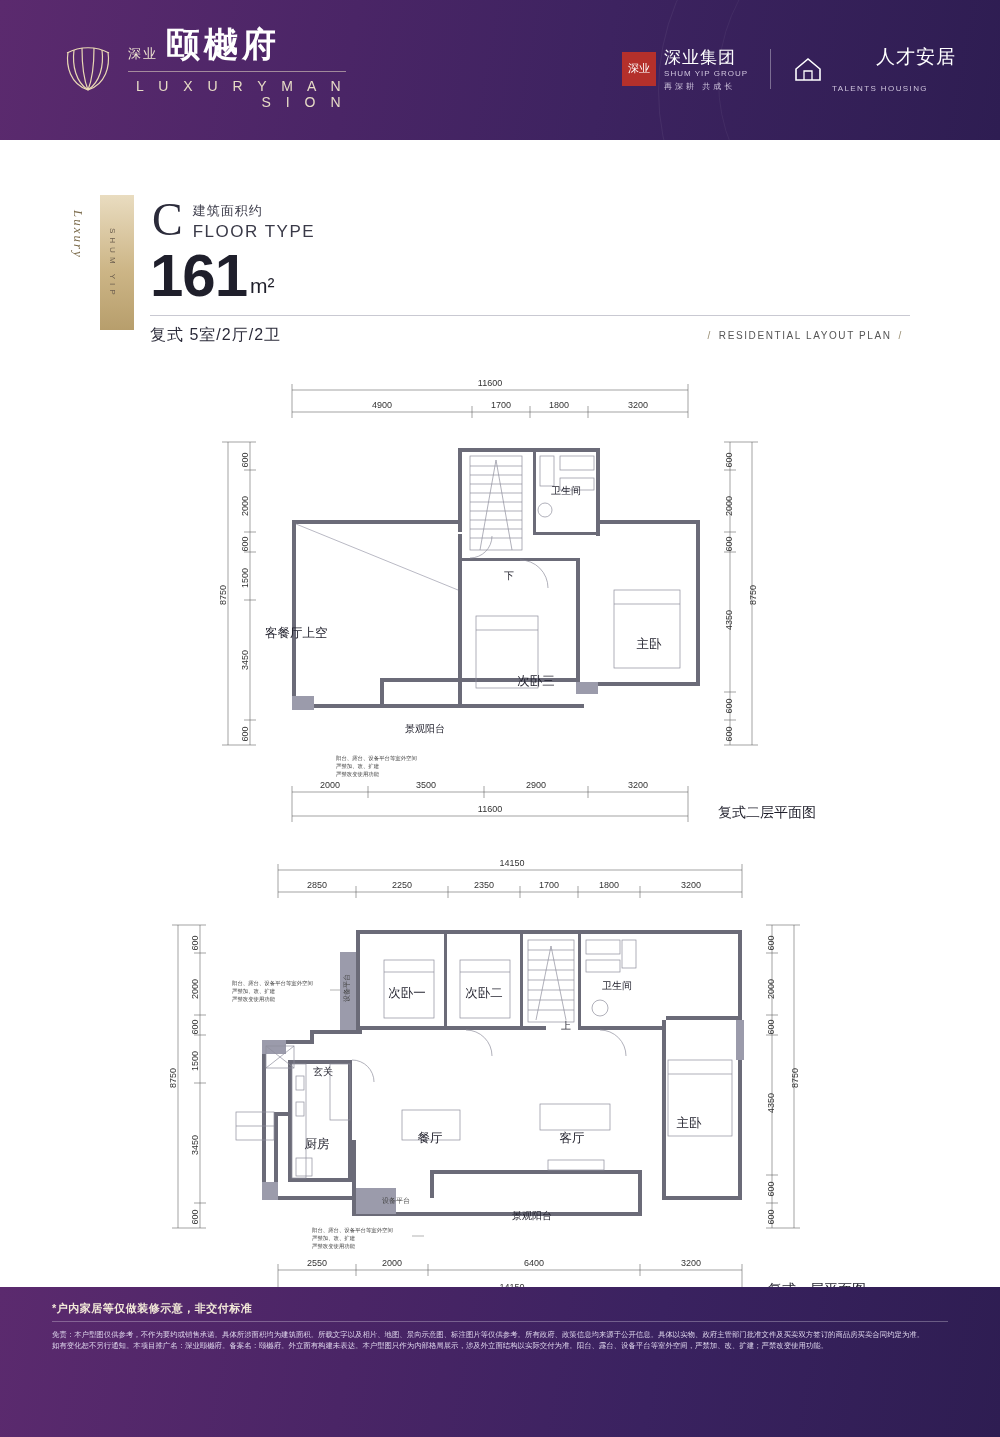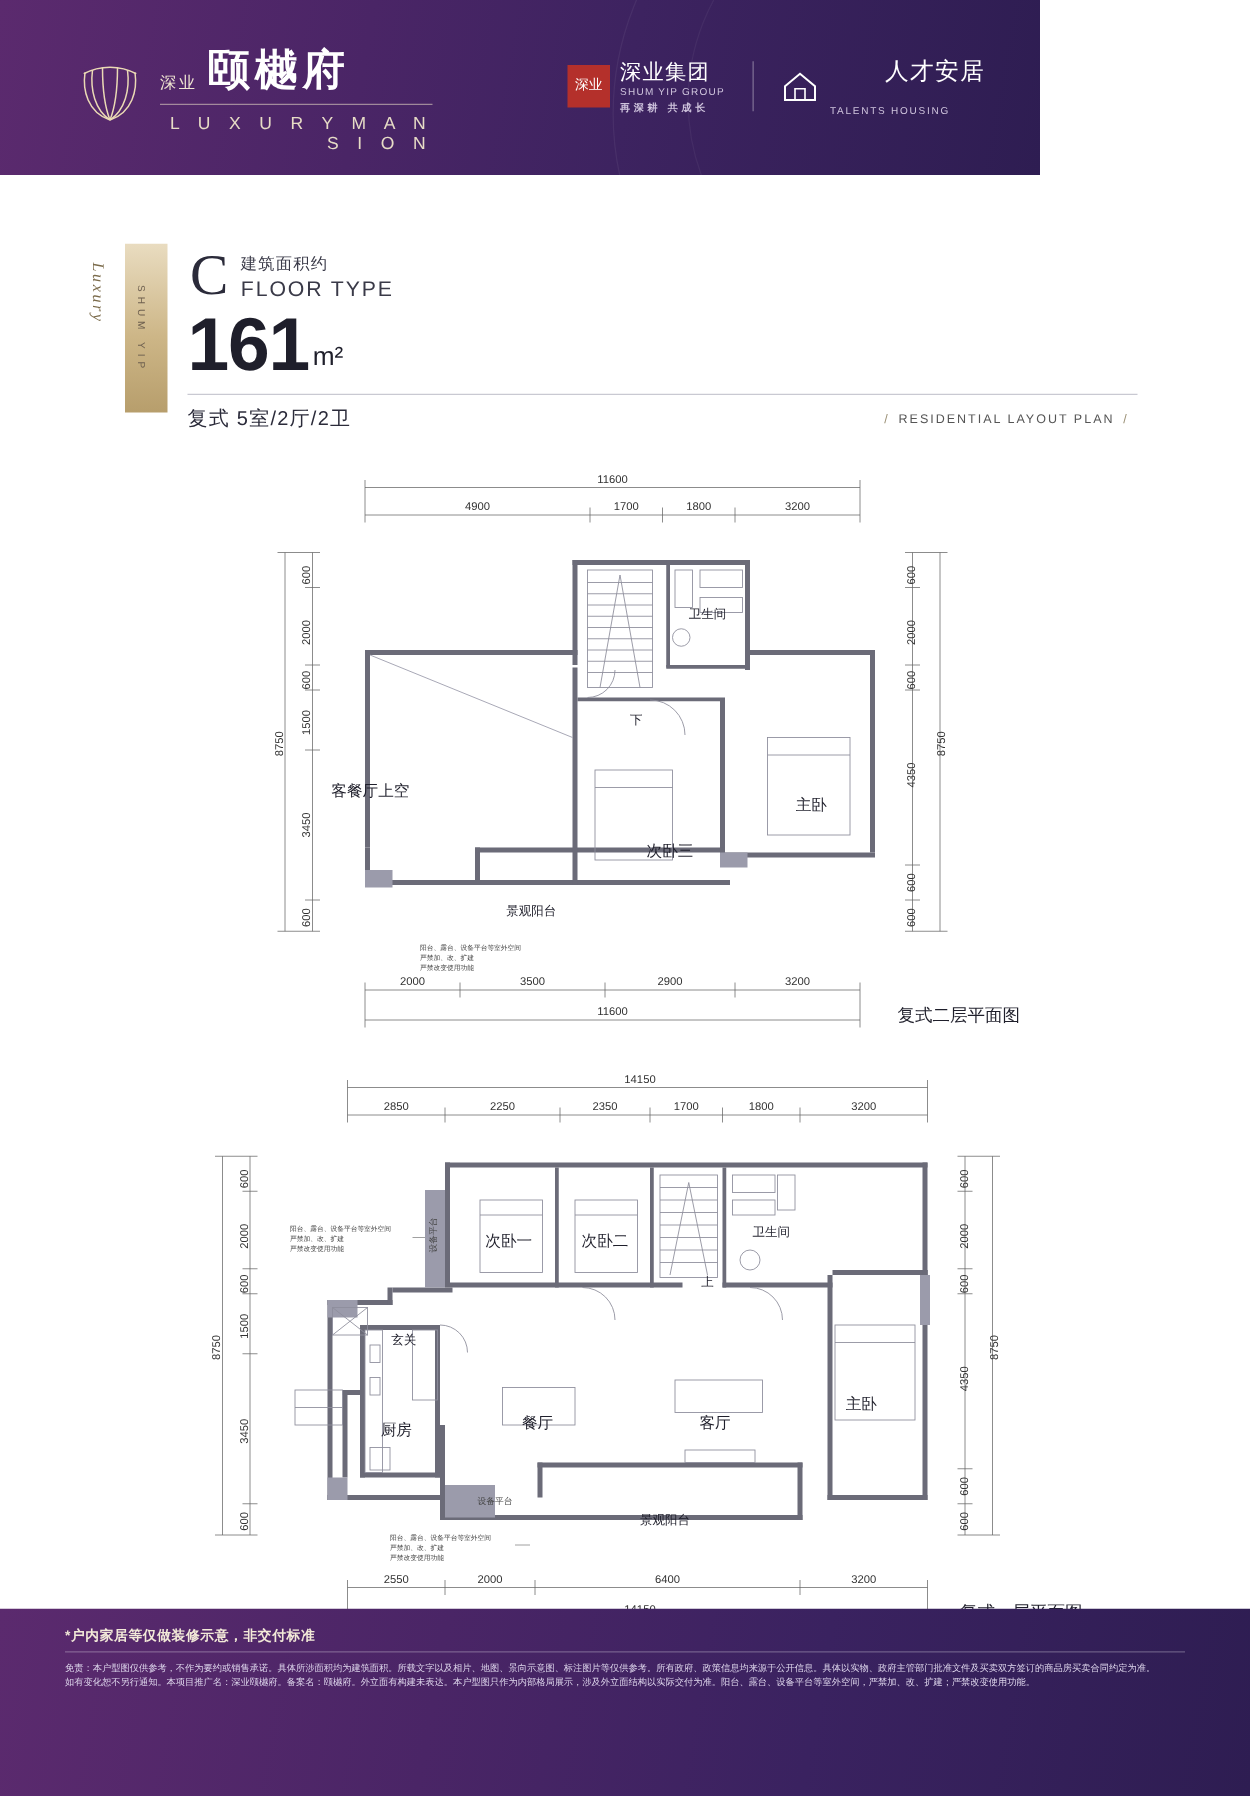--- a/index.html
+++ b/index.html
@@ -3,46 +3,46 @@
 <meta charset="utf-8">
 <style>
   html,body{margin:0;padding:0;}
   body{
     width:1000px;height:1437px;background:#ffffff;
     font-family:"Liberation Sans","DejaVu Sans",sans-serif;
     color:#2b2b3a;position:relative;overflow:hidden;
   }
   
   .header{
-    position:absolute;left:0;top:0;width:832px;height:140px;
+    position:absolute;left:0;top:0;width:1000px;height:140px;
     background:linear-gradient(100deg,#5b2a6e 0%,#4a2566 35%,#3d2360 60%,#2e1d52 100%);
     overflow:hidden;
   }
   .header:after{
     content:"";position:absolute;right:-120px;top:-140px;width:460px;height:460px;
     border-radius:50%;border:1px solid rgba(255,255,255,0.06);
   }
   .header:before{
     content:"";position:absolute;right:-60px;top:-90px;width:340px;height:340px;
     border-radius:50%;border:1px solid rgba(255,255,255,0.05);
   }
   .logo-block{position:absolute;left:60px;top:26px;display:flex;align-items:center;}
   .fan-icon{width:56px;height:56px;position:relative;margin-right:12px;}
   .logo-text{color:#fff;}
   .logo-sub{font-size:13px;letter-spacing:2px;color:#f0e6d2;}
-  .logo-main{font-size:34px;letter-spacing:4px;font-weight:bold;color:#fff;line-height:1.1;margin-top:12px;}
+  .logo-main{font-size:34px;letter-spacing:4px;font-weight:bold;color:#fff;line-height:1.1;}
   .logo-en{font-size:14px;letter-spacing:5.5px;color:#e7dcc6;margin-top:8px;
     border-top:1px solid rgba(231,220,198,.55);padding-top:6px;width:218px;text-align:right;}
   .brand-right{position:absolute;right:44px;top:44px;display:flex;align-items:center;gap:22px;}
   .brand-a{display:flex;align-items:center;gap:8px;}
   .seal{width:34px;height:34px;background:#b4302b;color:#fff;font-size:11px;line-height:15px;
         display:flex;align-items:center;justify-content:center;text-align:center;letter-spacing:0;}
   .brand-a-text .cn{color:#fff;font-size:17px;letter-spacing:1px;}
   .brand-a-text .en{color:#cfc4dd;font-size:8px;letter-spacing:1px;}
-  .brand-a-text .tag{color:#cfc4dd;font-size:8px;letter-spacing:3px;margin-top:3px;font-weight:bold;}
+  .brand-a-text .tag{color:#cfc4dd;font-size:8px;letter-spacing:3px;margin-top:3px;}
   .divider-v{width:1px;height:40px;background:rgba(255,255,255,.35);}
   .brand-b{display:flex;align-items:center;gap:9px;}
   .house-icon{width:30px;height:28px;position:relative;}
   .brand-b-text .cn{color:#fff;font-size:19px;letter-spacing:1px;margin-left:44px;}
   .brand-b-text .en{color:#cfc4dd;font-size:8px;letter-spacing:1.4px;margin-top:14px;}
 
   
   .title-zone{position:absolute;left:0;top:140px;width:1000px;height:220px;}
   .lux-bar{position:absolute;left:100px;top:55px;width:34px;height:135px;
     background:linear-gradient(180deg,#e9dcc0,#cdb687 55%,#b79e6c);}

